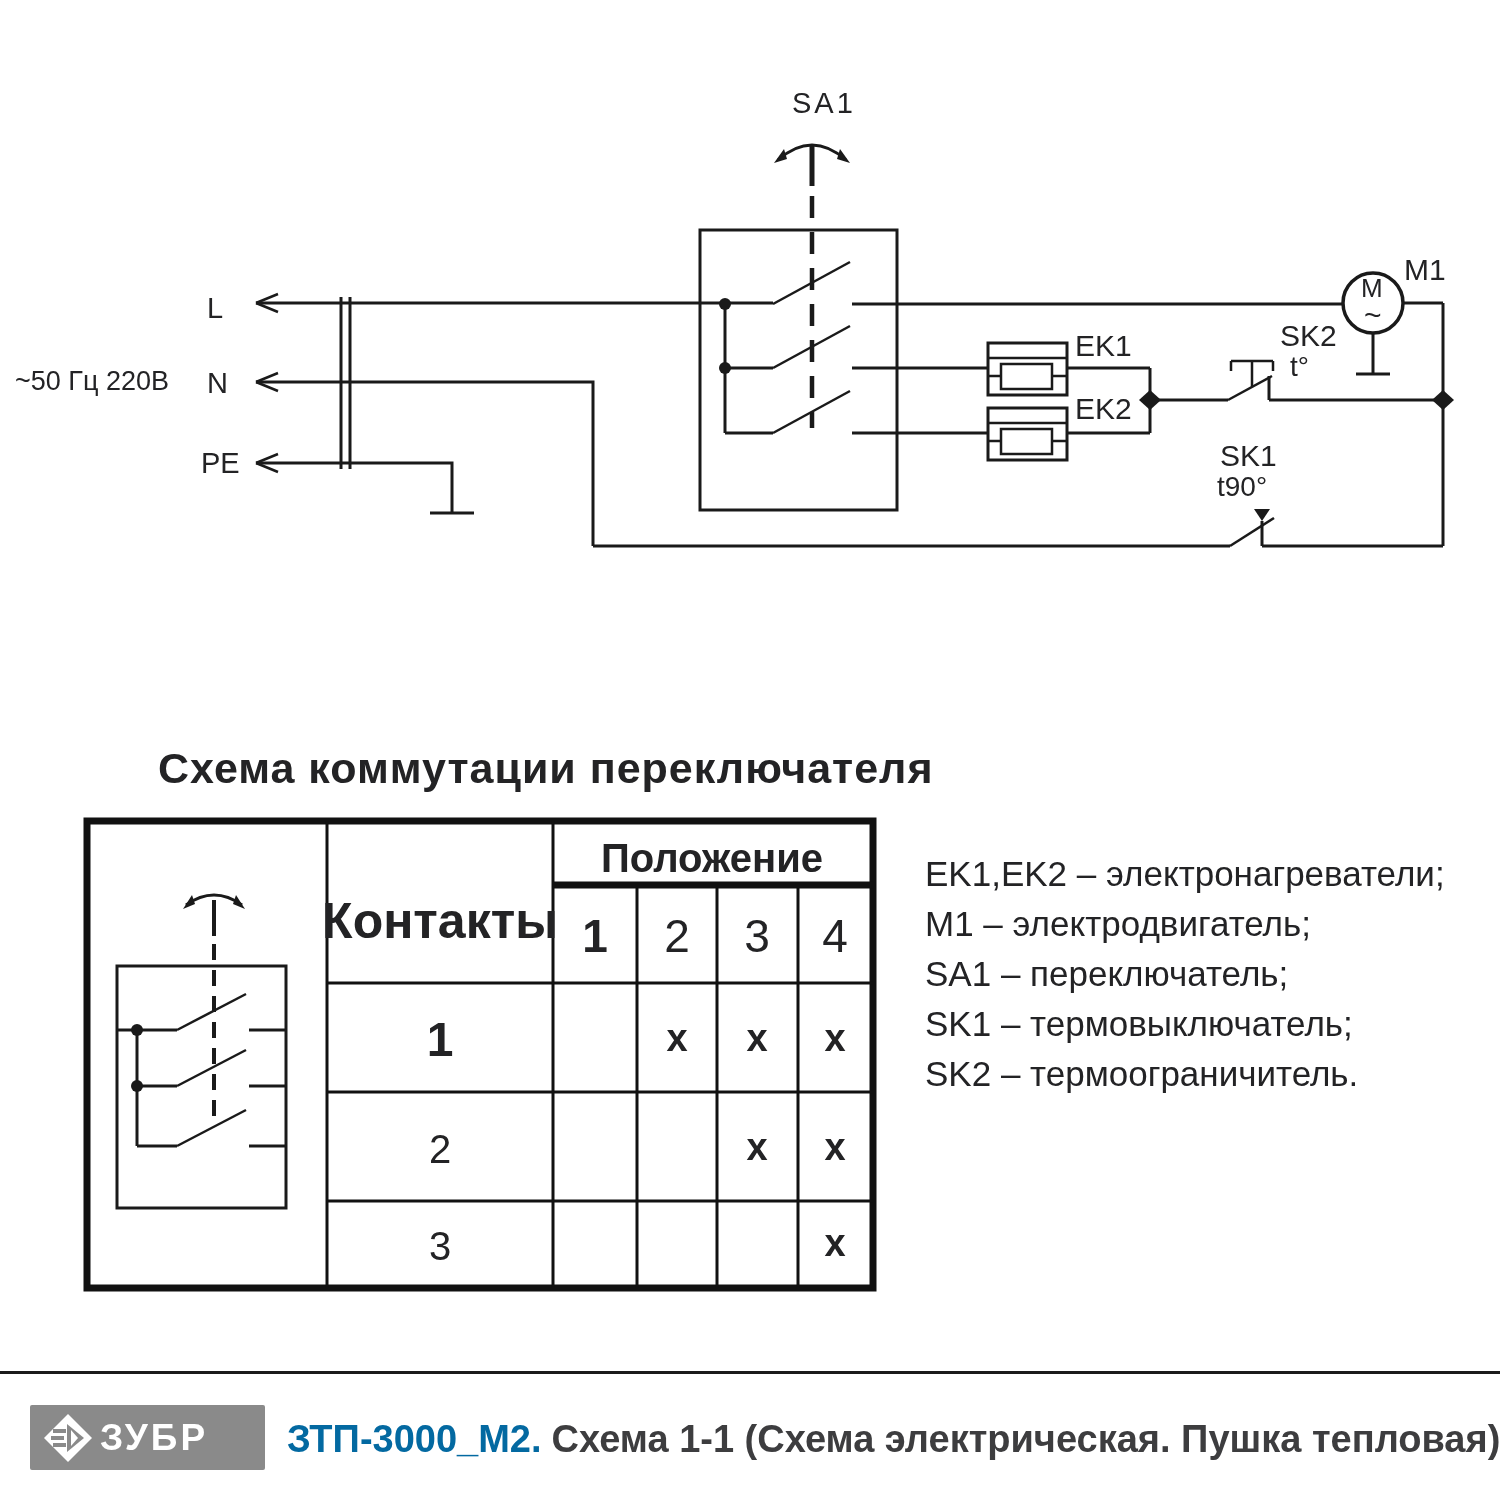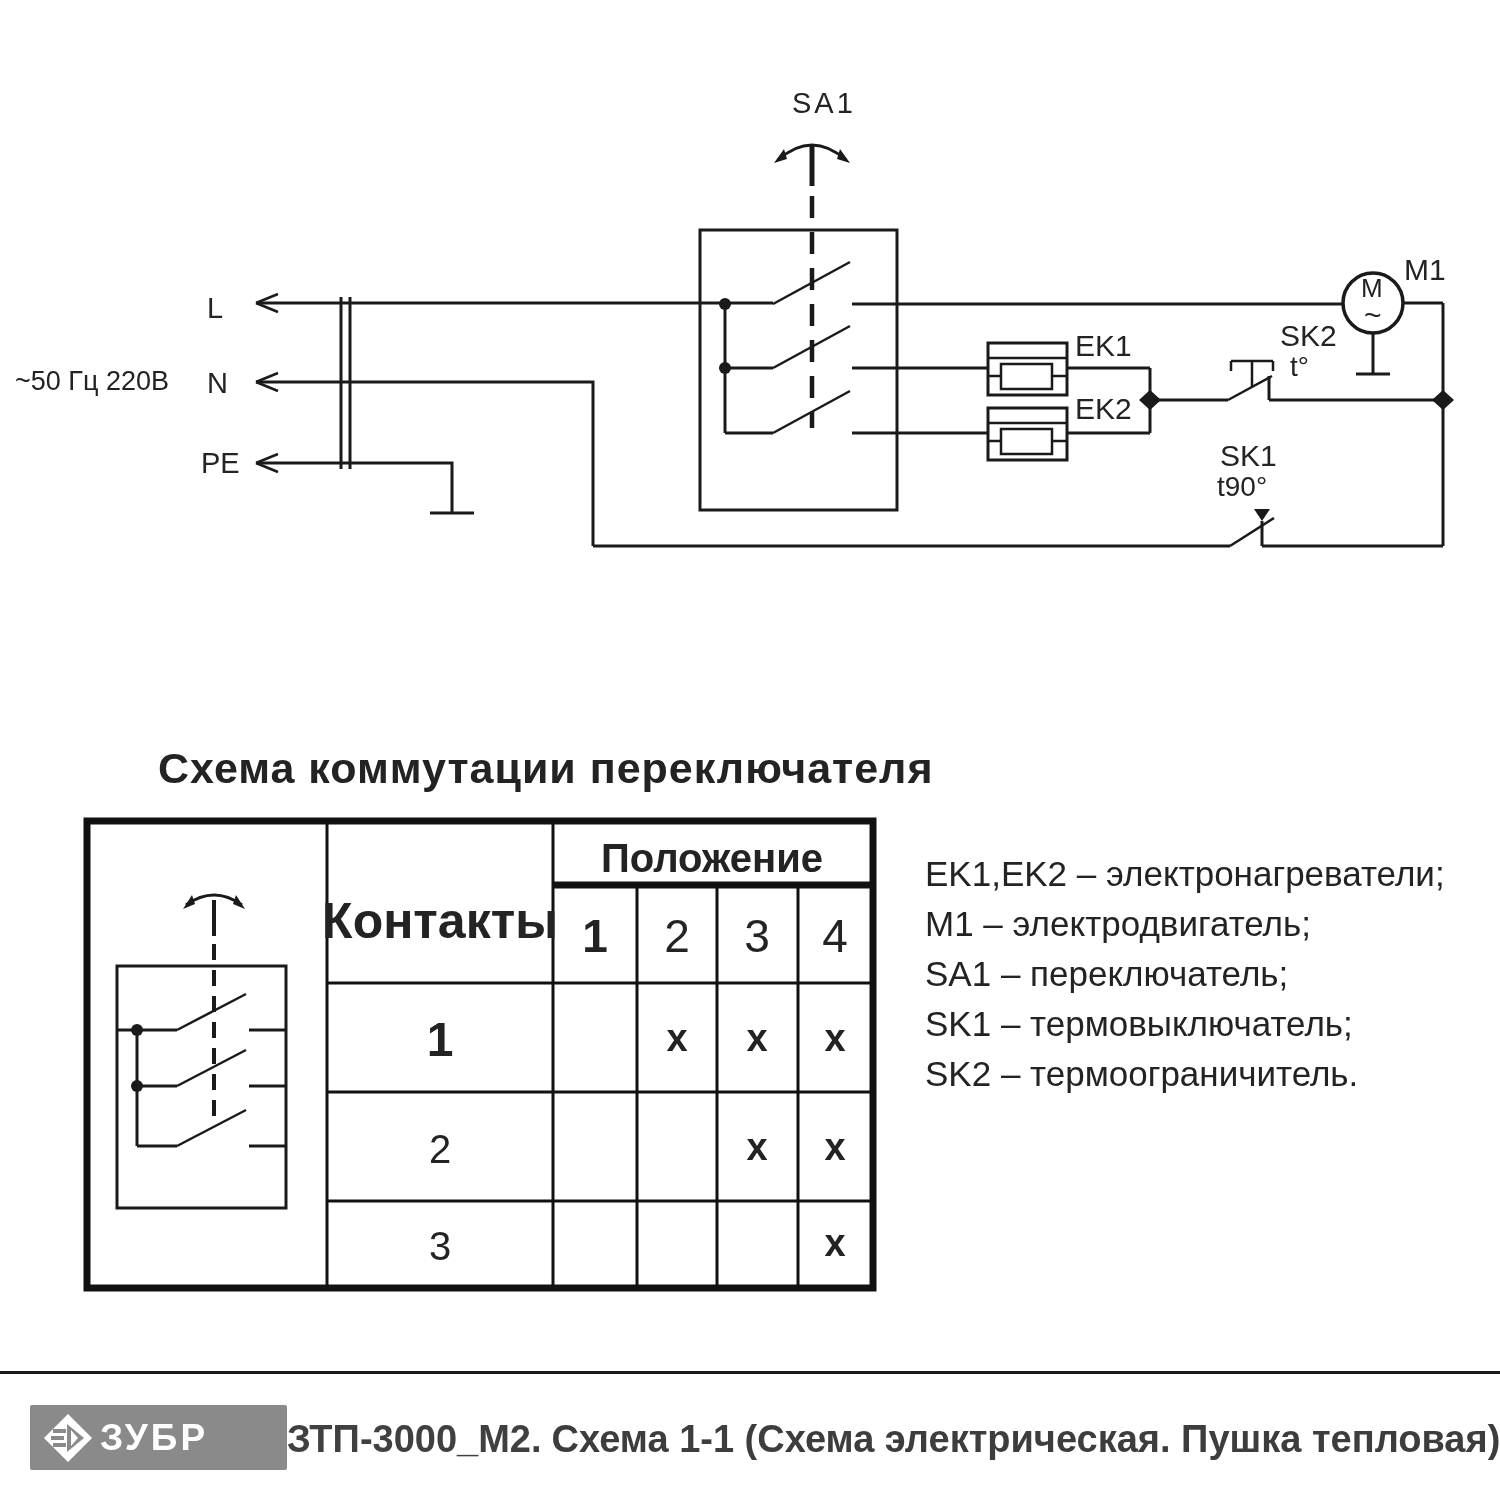--- a/index.html
+++ b/index.html
@@ -1,27 +1,27 @@
 <!DOCTYPE html>
 <html><head>
 <meta charset="utf-8">
 <style>
   html,body{margin:0;padding:0;background:#ffffff;}
   .page{position:relative;width:1500px;height:1500px;background:#ffffff;overflow:hidden;
         font-family:"Liberation Sans",sans-serif;}
   svg text{fill:#232325;}
   .schem-label{font-family:"Liberation Sans",sans-serif;}
   .footer-divider{position:absolute;left:0;top:1371px;width:1500px;height:3px;background:#1b1b1b;}
-  .logo-block{position:absolute;left:30px;top:1405px;width:257px;height:65px;background:#8a8a8a;
+  .logo-block{position:absolute;left:30px;top:1405px;width:235px;height:65px;background:#8a8a8a;
               border-radius:2px;display:flex;align-items:center;}
   .logo-icon{margin-left:12px;width:52px;height:52px;flex:0 0 auto;}
   .logo-text{color:#ffffff;font-weight:bold;font-size:37px;letter-spacing:3px;margin-left:6px;
              font-family:"Liberation Sans",sans-serif;}
   .footer-caption{position:absolute;left:287px;top:1418px;font-size:38px;white-space:nowrap;}
-  .footer-caption .model{font-weight:bold;color:#404040;}
+  .footer-caption .model{font-weight:bold;color:#0369a1;}
   .footer-caption .caption{font-weight:bold;color:#3d3d3f;margin-left:10px;}
 </style>
 </head>
 <body>
 
 <div class="page">
 
   <svg width="1500" height="1372" viewBox="0 0 1500 1372" style="position:absolute;left:0;top:0;">
     <g stroke="#1a1a1a" fill="none" stroke-width="3">
 

